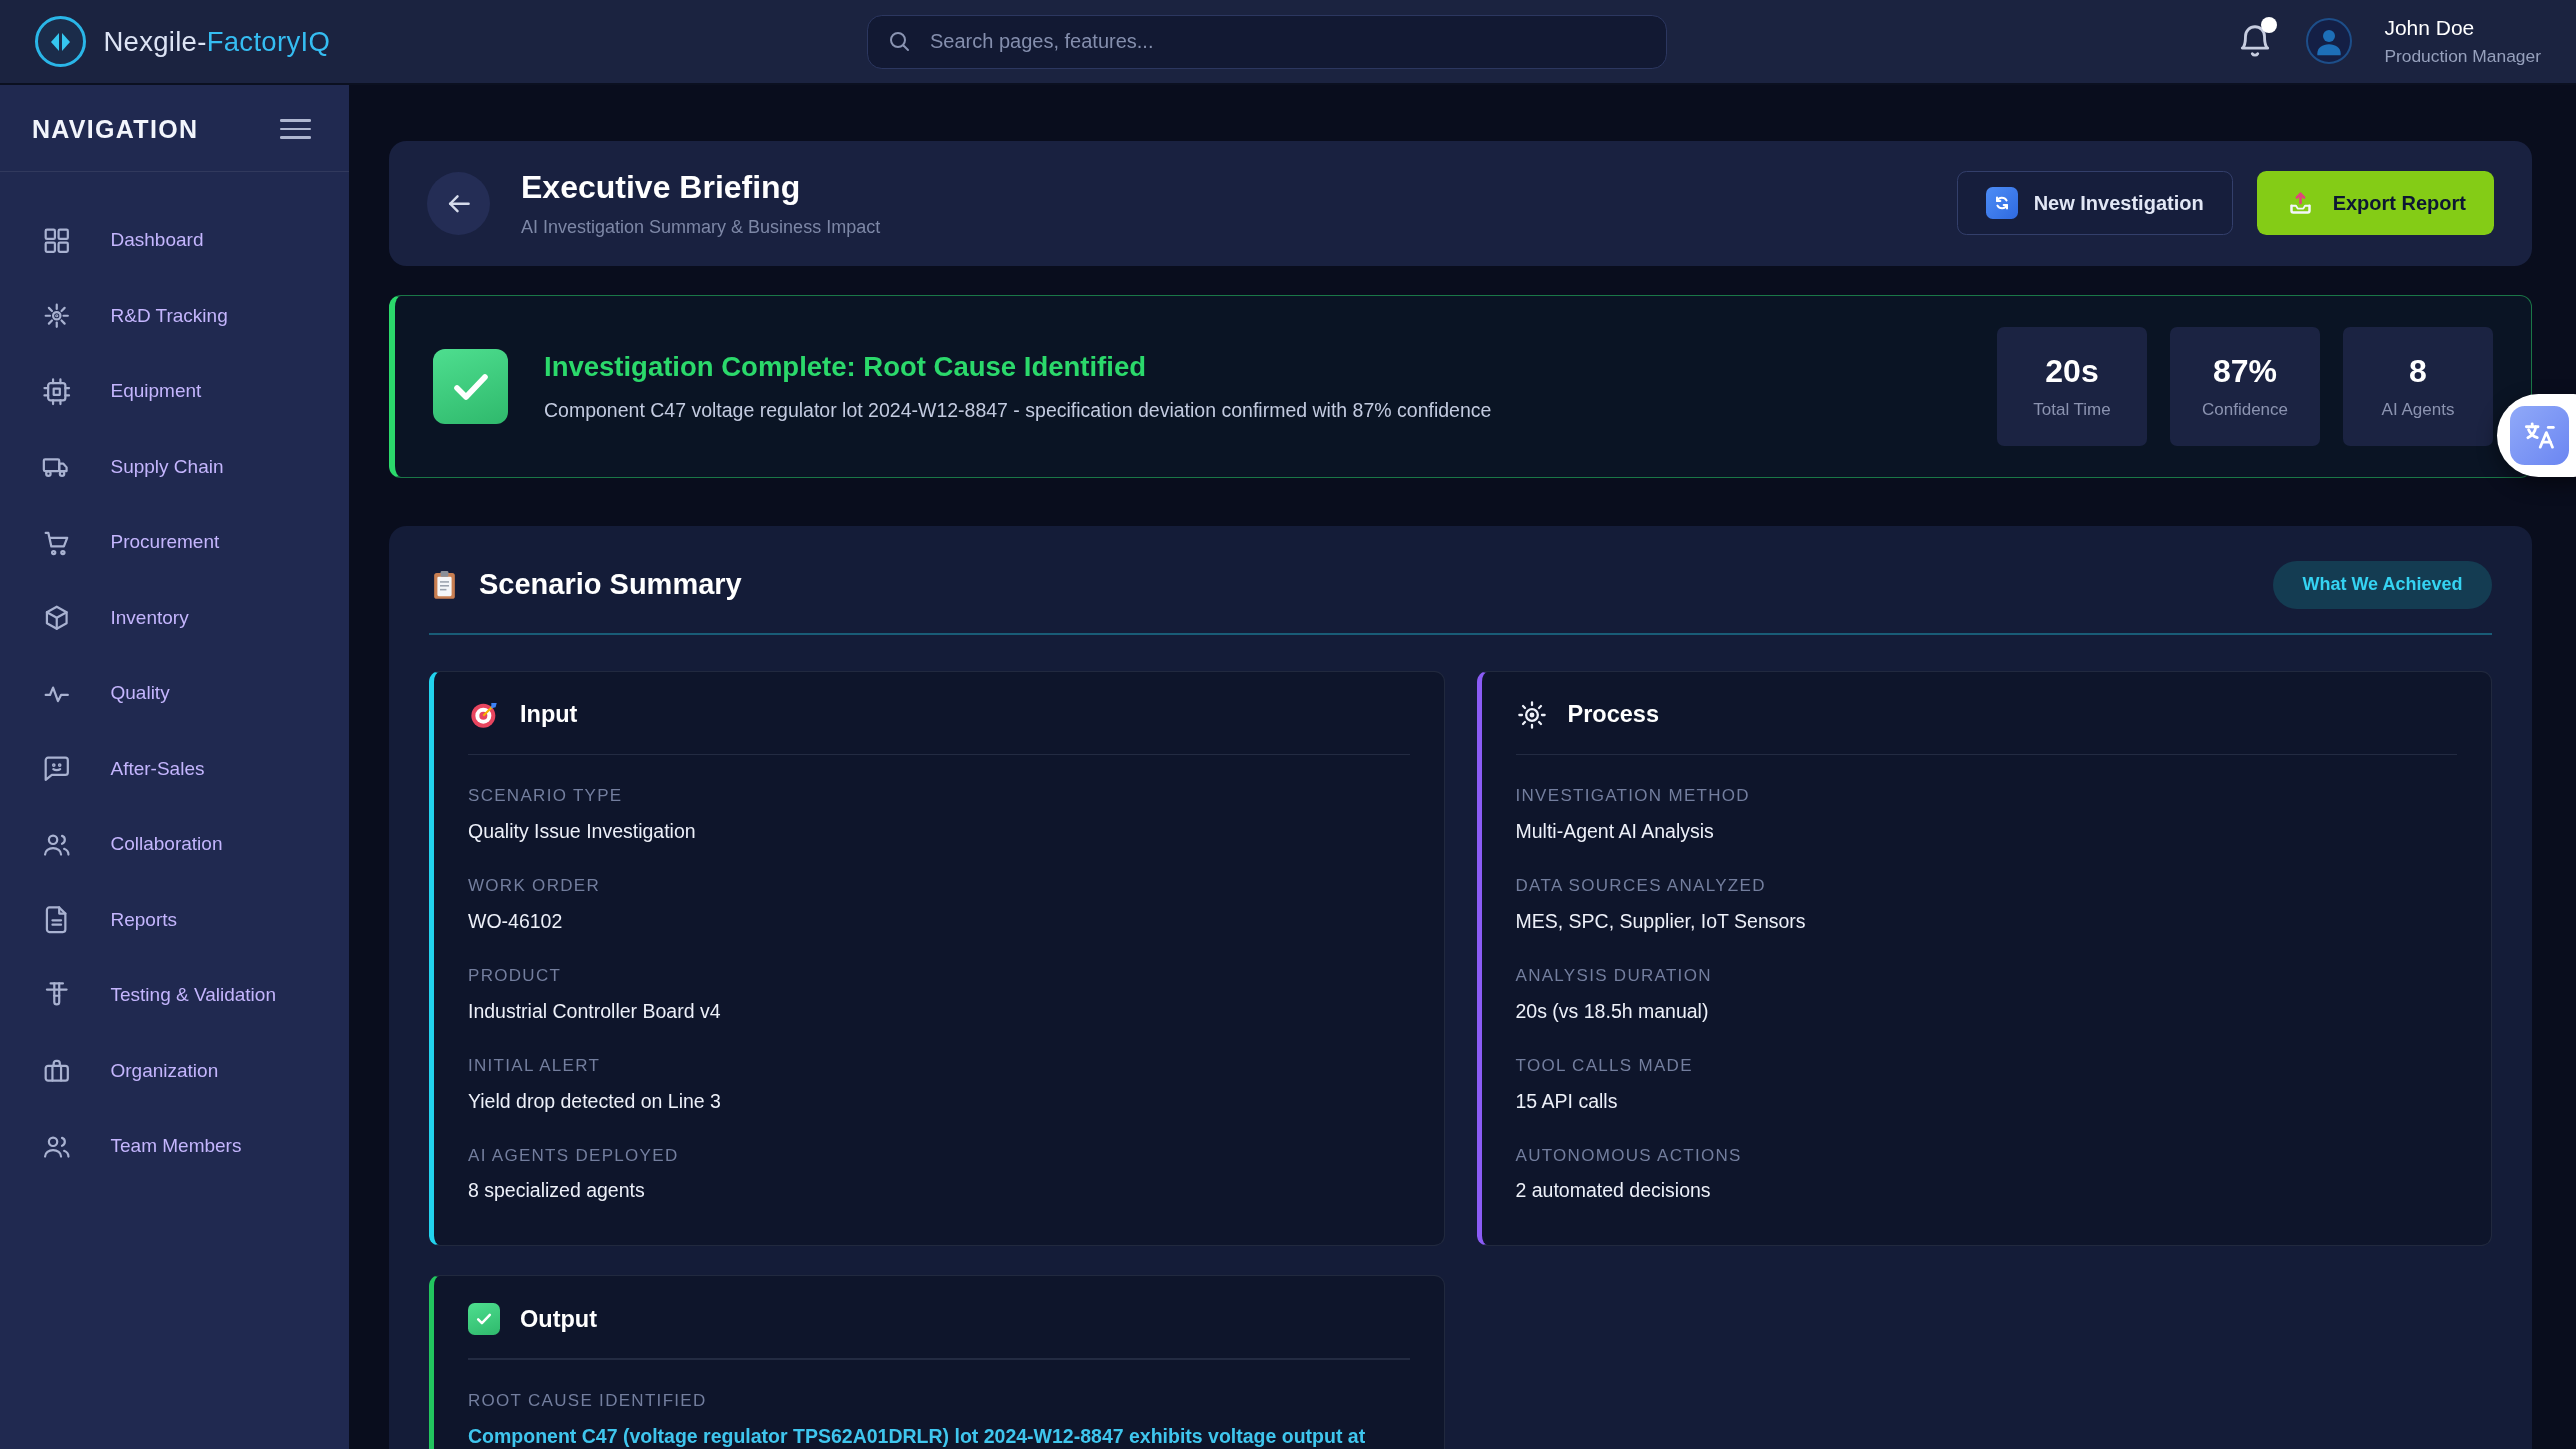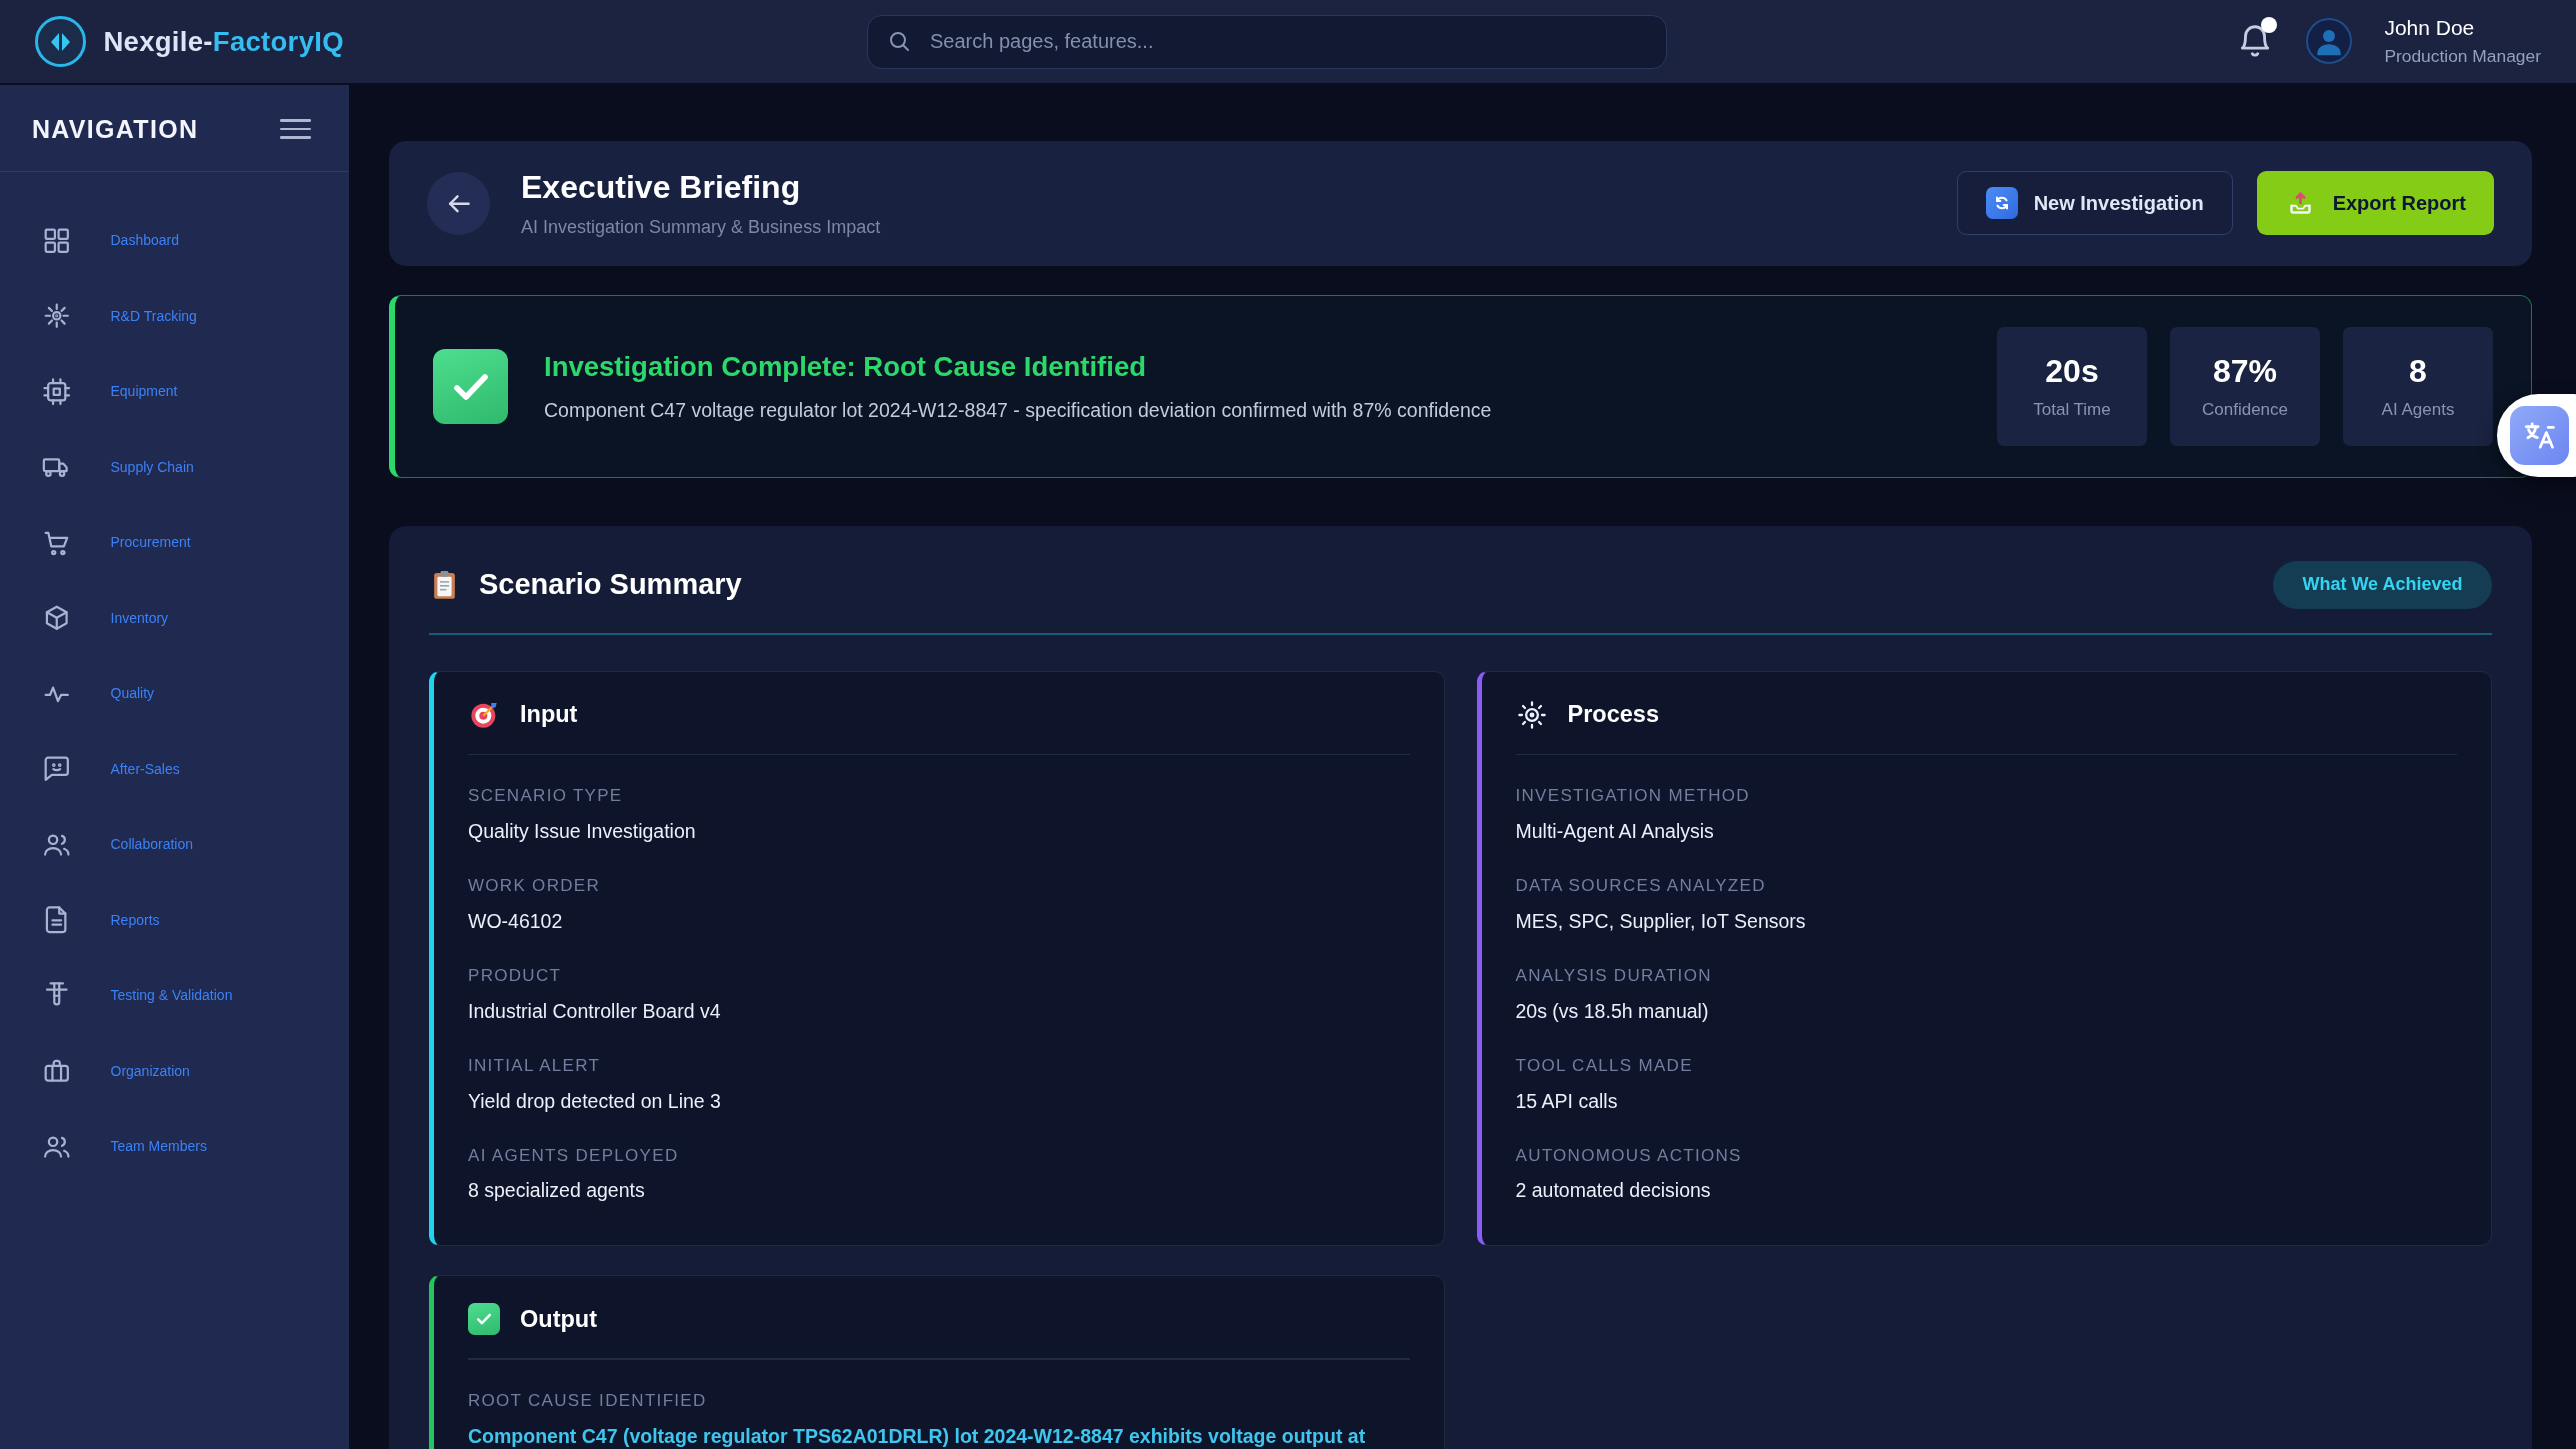--- a/index.html
+++ b/index.html
@@ -10,21 +10,21 @@
   .topbar { height:85px; background:#1b2340; display:flex; align-items:center;
             padding:0 35px; border-bottom:2px solid #0b1020; position:relative; }
   .brand { display:flex; align-items:center; gap:17.4px; }
   .logo-ring { width:51px; height:51px; border-radius:50%; border:3.4px solid #2ab6e8;
                display:flex; align-items:center; justify-content:center; gap:2.7px;
                background:rgba(34,211,238,0.06); }
   .tri-l { width:0; height:0; border-top:9.4px solid transparent; border-bottom:9.4px solid transparent;
            border-right:8.7px solid #35c7f0; }
   .tri-r { width:0; height:0; border-top:9.4px solid transparent; border-bottom:9.4px solid transparent;
            border-left:8.7px solid #35c7f0; }
-  .brand-name { font-size:27.5px; font-weight:bold; color:#dde4f5; letter-spacing:0.3px; }
+  .brand-name { font-size:27.5px; font-weight:normal; color:#dde4f5; letter-spacing:0.3px; }
   .brand-name .accent { color:#35bdf2; }
 
   .searchwrap { position:absolute; left:867px; width:800px; height:54px; }
   .searchwrap input { width:100%; height:100%; background:#121933; border:1.3px solid #2c3760;
             border-radius:14.8px; color:#c7cde0; font-size:20px; padding:0 20px 0 62px;
             outline:none; font-family:"Liberation Sans", sans-serif; }
   .searchwrap input::placeholder { color:#848ead; }
   .search-ic { position:absolute; left:20px; top:14.8px; width:24px; height:24px; }
 
   .top-right { margin-left:auto; display:flex; align-items:center; gap:32px; }
@@ -43,21 +43,21 @@
   .nav-head { display:flex; align-items:center; justify-content:space-between;
               padding:29.5px 38px 27px 32px; border-bottom:1.3px solid rgba(255,255,255,0.08); }
   .nav-title { font-size:25px; font-weight:bold; color:#f2f5fc; letter-spacing:1.3px; }
   .burger { display:flex; flex-direction:column; gap:6px; cursor:pointer; }
   .burger span { display:block; width:31px; height:2.7px; background:#aeb6d0; border-radius:1.3px; }
   .nav-list { padding-top:31px; }
   .nav-item { display:flex; align-items:center; gap:39px; padding:23px 13.4px 23px 42px; cursor:pointer; }
   .nav-ic { width:29.5px; height:29.5px; flex-shrink:0; color:#a9b2d1; }
   .nav-ic svg { width:29.5px; height:29.5px; stroke:#a9b2d1; stroke-width:1.8; fill:none;
                 stroke-linecap:round; stroke-linejoin:round; }
-  .nav-label { font-size:14px; color:#3b82f6; }
+  .nav-label { font-size:19px; color:#c4b5fd; }
 
   .main { flex:1; padding:56px 44px 0 40px; overflow:hidden; }
 
   
   .pagehead { background:#192140; border-radius:17.4px; padding:28px 38px;
               display:flex; align-items:center; }
   .backbtn { width:63px; height:63px; border-radius:50%; background:#242d55;
              display:flex; align-items:center; justify-content:center; flex-shrink:0; }
   .ph-text { margin-left:31px; }
   .ph-title { font-size:32px; font-weight:bold; color:#ffffff; }

